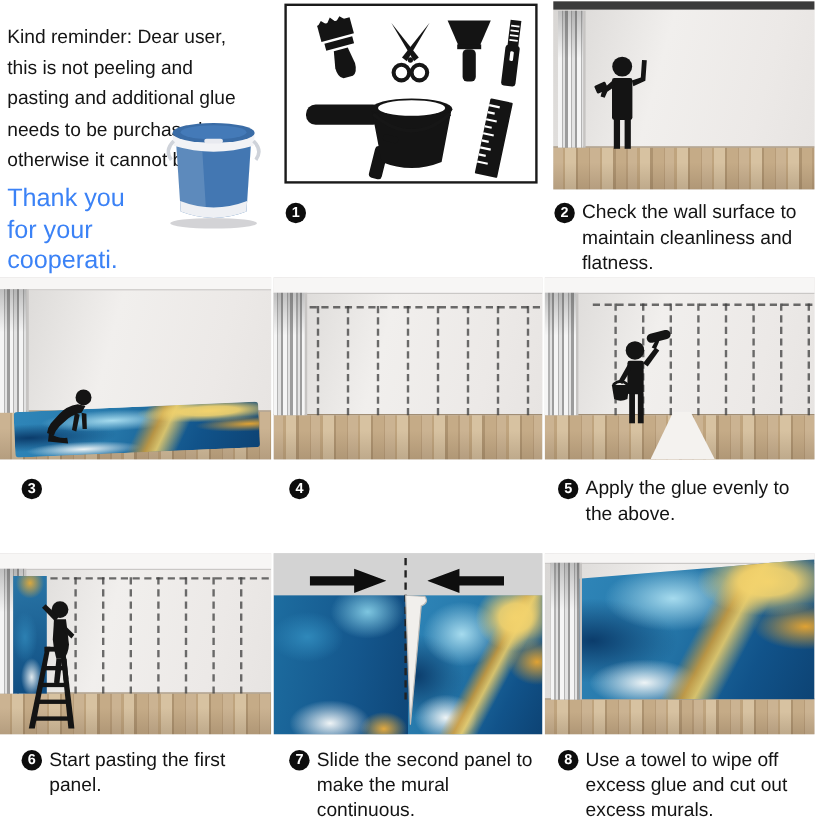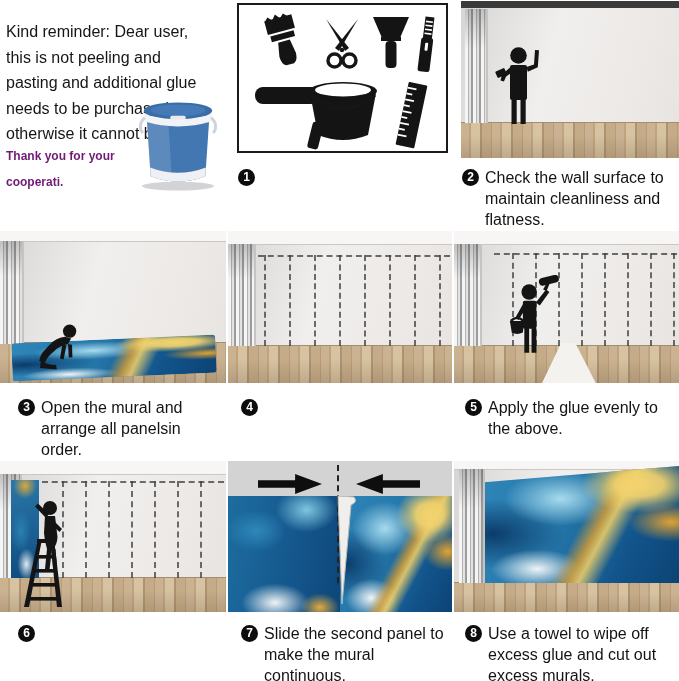--- a/index.html
+++ b/index.html
@@ -2,21 +2,21 @@
 <html><head>
 <meta charset="utf-8">
 <style>
   html,body{margin:0;padding:0;background:#fff;}
   #canvas{
     position:relative;width:679px;height:681px;background:#ffffff;overflow:hidden;
     font-family:"Liberation Sans","DejaVu Sans",sans-serif;color:#111;
   }
   
   .reminder{position:absolute;left:6px;top:3px;width:206px;font-size:16px;line-height:25.5px;color:#151515;}
-  .reminder-tail{position:absolute;left:6px;top:132px;width:110px;font-size:12px;line-height:25.5px;color:#701a75;font-weight:bold;}
+  .reminder-tail{position:absolute;left:6px;top:132px;width:110px;font-size:21px;line-height:25.5px;color:#3b82f6;}
   .cap{position:absolute;display:flex;gap:6px;font-size:16px;line-height:21px;color:#141414;}
   .cap .num{flex:0 0 auto;width:17px;height:17px;margin-top:1.5px;border-radius:50%;background:#0d0d0d;color:#fff;
     font-size:12px;line-height:17px;text-align:center;font-weight:bold;}
   
   .room{position:absolute;overflow:hidden;background:#ece9e7;}
   .wall{position:absolute;inset:0;background:linear-gradient(105deg,#d7d5d3,#f1efed 40%,#ece9e7 75%,#e6e3e1);}
   .ceil{position:absolute;left:0;right:0;top:0;background:#f7f6f5;border-bottom:1px solid #cac8c6;}
   .ceil.dark{background:#3b3b3b;border-bottom:none;}
   .floor{position:absolute;left:0;right:0;bottom:0;border-top:1px solid #a08d74;
     background:
@@ -225,21 +225,20 @@
         <path d="M4 47 L19 47 L17.5 59 Q11.5 62 6 59 Z"></path>
         <path d="M5 47 Q11.5 40.5 18 47" fill="none" stroke="#141414" stroke-width="2.4"></path>
         <rect x="19" y="54" width="5" height="26"></rect>
         <rect x="26.5" y="54" width="5" height="26"></rect>
       </g>
     </svg>
   </div>
 
   <div class="cap" style="left:18px;top:397px;width:200px;">
     <span class="num">3</span>
-    <span style="width:175px;">Open the mural and arrange all panelsin order.</span>
   </div>
   <div class="cap" style="left:241px;top:397px;width:205px;">
     <span class="num">4</span>
   </div>
   <div class="cap" style="left:465px;top:397px;width:214px;">
     <span class="num">5</span>
     <span style="width:196px;">Apply the glue evenly to the above.</span>
   </div>
 
   <div class="room" style="left:0px;top:461px;width:226px;height:151px;">
@@ -292,20 +291,21 @@
   <div class="room" style="left:454px;top:461px;width:225px;height:151px;">
     <div class="wall"></div>
     <div class="ceil" style="height:8px;"></div>
     <div class="floor" style="height:29px;"></div>
     <div class="marble" style="position:absolute;left:28px;top:5px;width:197px;height:117px;clip-path:polygon(0 14%,100% 0,100% 100%,0 100%);"></div>
     <div class="blinds" style="left:5px;top:8px;width:24px;height:114px;"></div>
   </div>
 
   <div class="cap" style="left:18px;top:623px;width:200px;">
     <span class="num">6</span>
+    <span style="width:172px;">Start pasting the first panel.</span>
   </div>
   <div class="cap" style="left:241px;top:623px;width:210px;">
     <span class="num">7</span>
     <span style="width:208px;">Slide the second panel to make the mural continuous.</span>
   </div>
   <div class="cap" style="left:465px;top:623px;width:214px;">
     <span class="num">8</span>
     <span style="width:196px;">Use a towel to wipe off excess glue and cut out excess murals.</span>
   </div>
 

